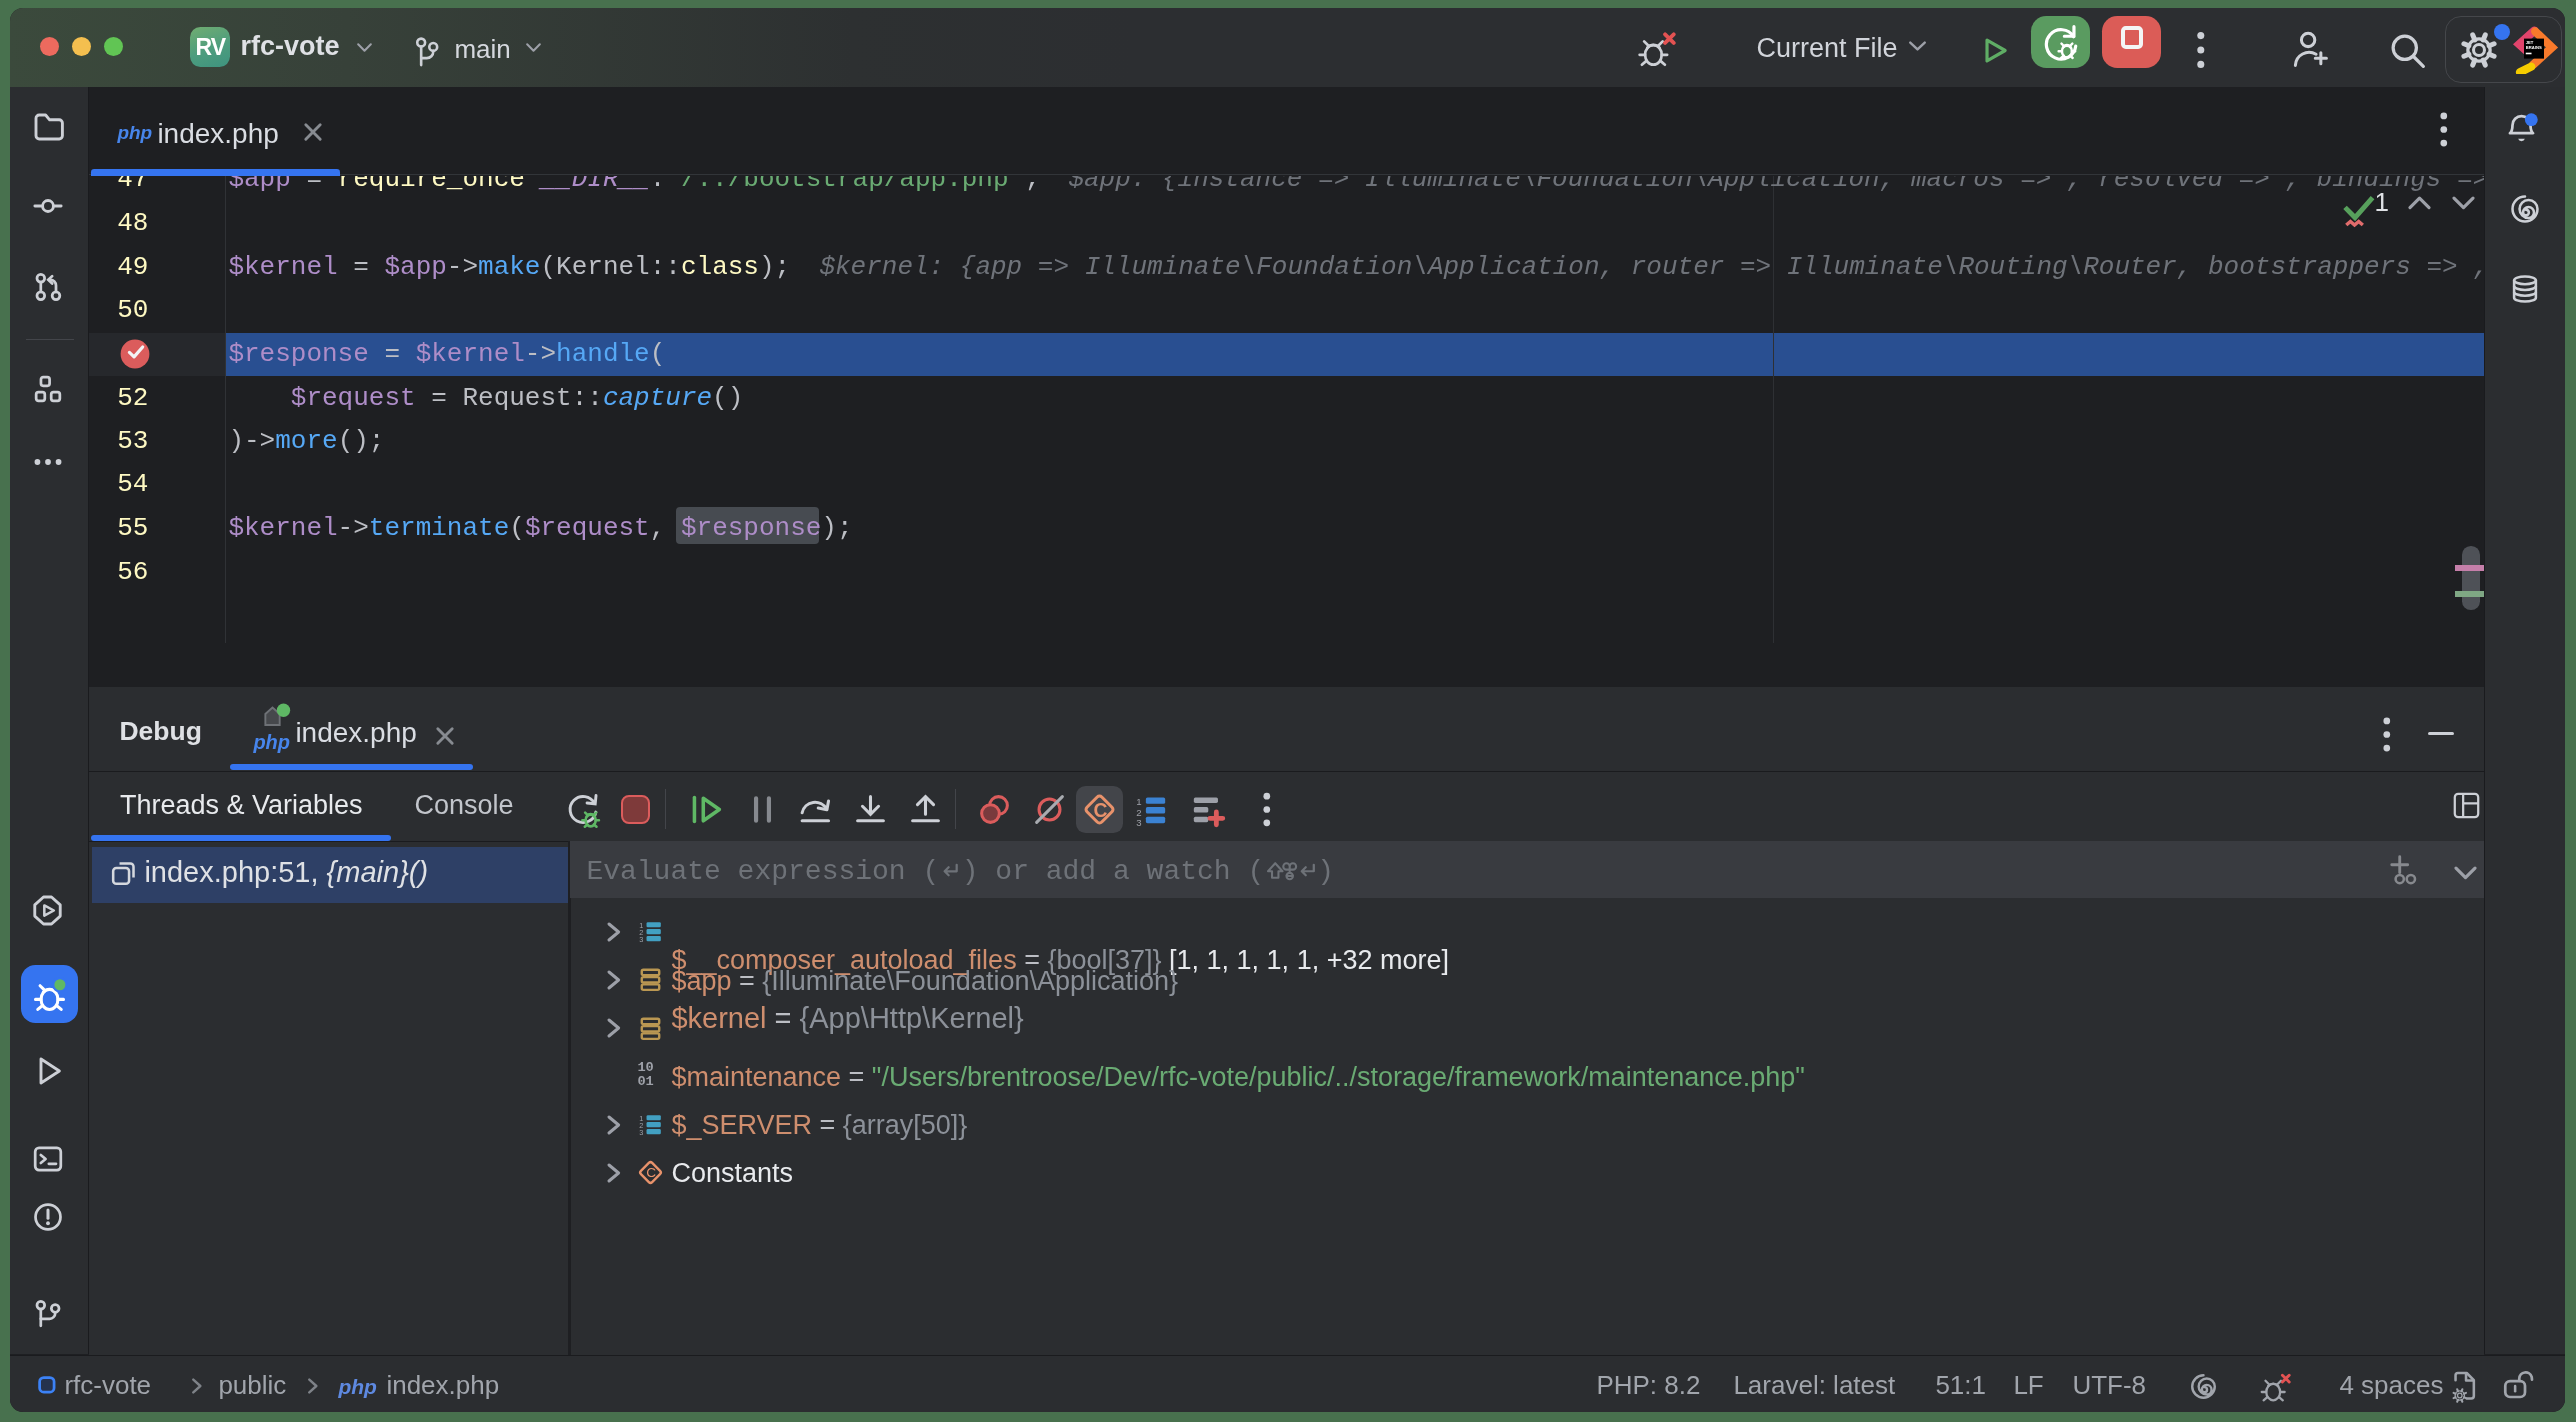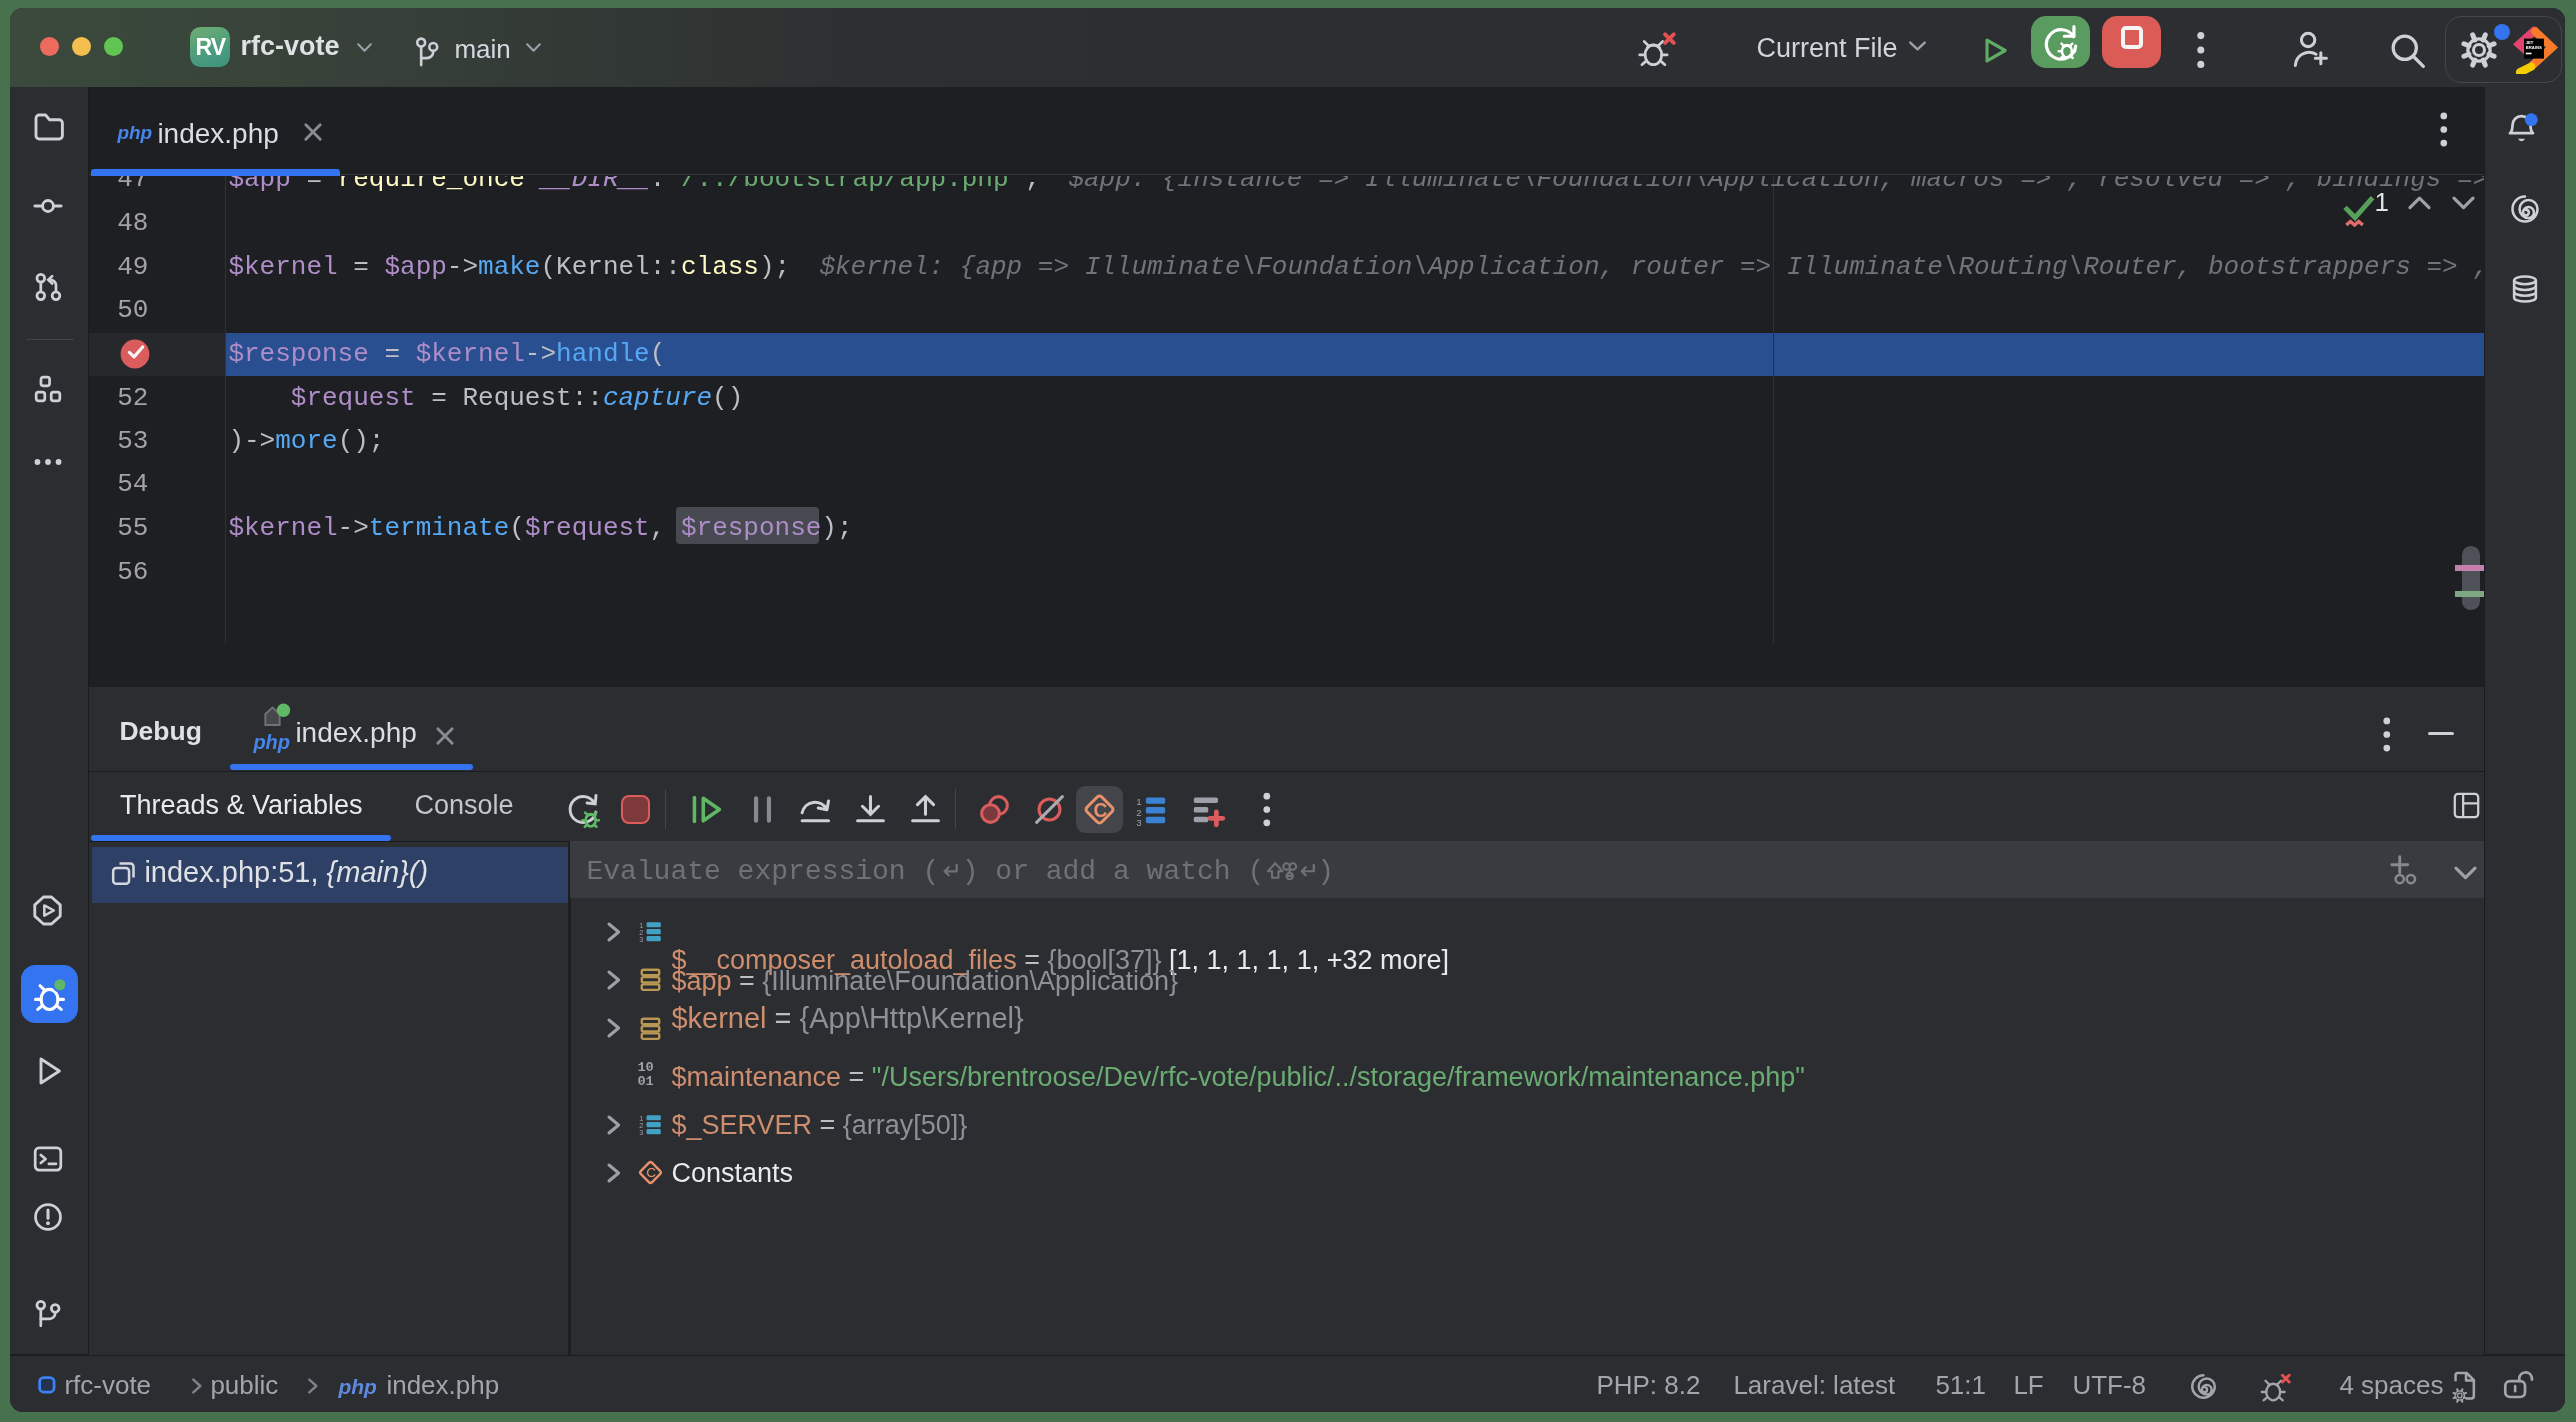--- a/index.html
+++ b/index.html
@@ -16,21 +16,21 @@
     background:linear-gradient(90deg,#3B4A3C 0px,#374139 337px,#2D3031 843px,#2C2E31 1124px,#2C2E31 100%); }
   .tl { position:absolute; top:29px; width:19px; height:19px; border-radius:50%; }
 
   .tabbar { position:absolute; left:79px; top:79px; width:2395px; height:88px; background:#1E1F22; border-bottom:0.8px solid #323539; }
   .lstripe { position:absolute; left:0; top:79px; width:79px; height:1267px; background:#2B2D30; border-right:0.8px solid #1A1B1E; }
   .rstripe { position:absolute; left:2474px; top:79px; width:81px; height:1267px; background:#2B2D30; border-left:0.8px solid #1A1B1E; }
 
   .editor { position:absolute; left:79px; top:168px; width:2395px; height:467px; background:#1E1F22; overflow:hidden;
             font-family:"Liberation Mono",monospace; font-size:26px; }
   .cl { position:absolute; left:139px; white-space:pre; line-height:43px; height:43px; color:#BCBEC4; }
-  .num { position:absolute; left:0; width:59px; text-align:right; color:#a3a3a3; font-size:26px; line-height:43px; height:43px; }
+  .num { position:absolute; left:0; width:59px; text-align:right; color:#fef9c3; font-size:26px; line-height:43px; height:43px; }
   .hint { position:absolute; white-space:pre; line-height:43px; height:43px; color:#6F737A; font-style:italic; }
   .pv { color:#AE8DC8; } 
   .kw { color:#fef9c3;font-family:Liberation Mono, monospace; } 
   .st { color:#6AAB73; } 
   .fn { color:#56A8F5; }
 
   .dbg { position:absolute; left:79px; top:679px; width:2395px; height:668px; background:#2B2D30; }
   .statusbar { position:absolute; left:0; top:1347px; width:2555px; height:58px; background:#2B2D30; border-top:0.8px solid #1A1B1E; color:#A1A5AC; font-size:26px; }
   .sbtxt { position:absolute; top:13.7px; white-space:pre; }
 </style>
@@ -464,21 +464,21 @@
   </div>
 
   <div class="statusbar">
     <svg class="abs" style="left:28px;top:20px" width="17.7" height="17.7" viewBox="0 0 11 11">
         <rect x="1" y="1" width="9" height="9" rx="2.6" fill="#25324D" stroke="#3C82F6" stroke-width="1.7"></rect>
       </svg>
     <div class="sbtxt" style="left:54px;">rfc-vote</div>
     <svg class="abs" style="left:180px;top:22px" width="13" height="16" viewBox="0 0 8 10">
         <path d="M2 1 L6.4 5 L2 9" fill="none" stroke="#7E8288" stroke-width="1.5" stroke-linecap="round" stroke-linejoin="round"></path>
       </svg>
-    <div class="sbtxt" style="left:200px;">public</div>
+    <div class="sbtxt" style="left:208px;">public</div>
     <svg class="abs" style="left:296px;top:22px" width="13" height="16" viewBox="0 0 8 10">
         <path d="M2 1 L6.4 5 L2 9" fill="none" stroke="#7E8288" stroke-width="1.5" stroke-linecap="round" stroke-linejoin="round"></path>
       </svg>
     <div class="sbtxt" style="left:328px;color:#5E89E0;font-style:italic;font-weight:bold;font-size:21px;top:18.5px;">php</div>
     <div class="sbtxt" style="left:376px;">index.php</div>
 
     <div class="sbtxt" style="left:1586px;">PHP: 8.2</div>
     <div class="sbtxt" style="left:1723px;">Laravel: latest</div>
     <div class="sbtxt" style="left:1925px;">51:1</div>
     <div class="sbtxt" style="left:2003px;">LF</div>

